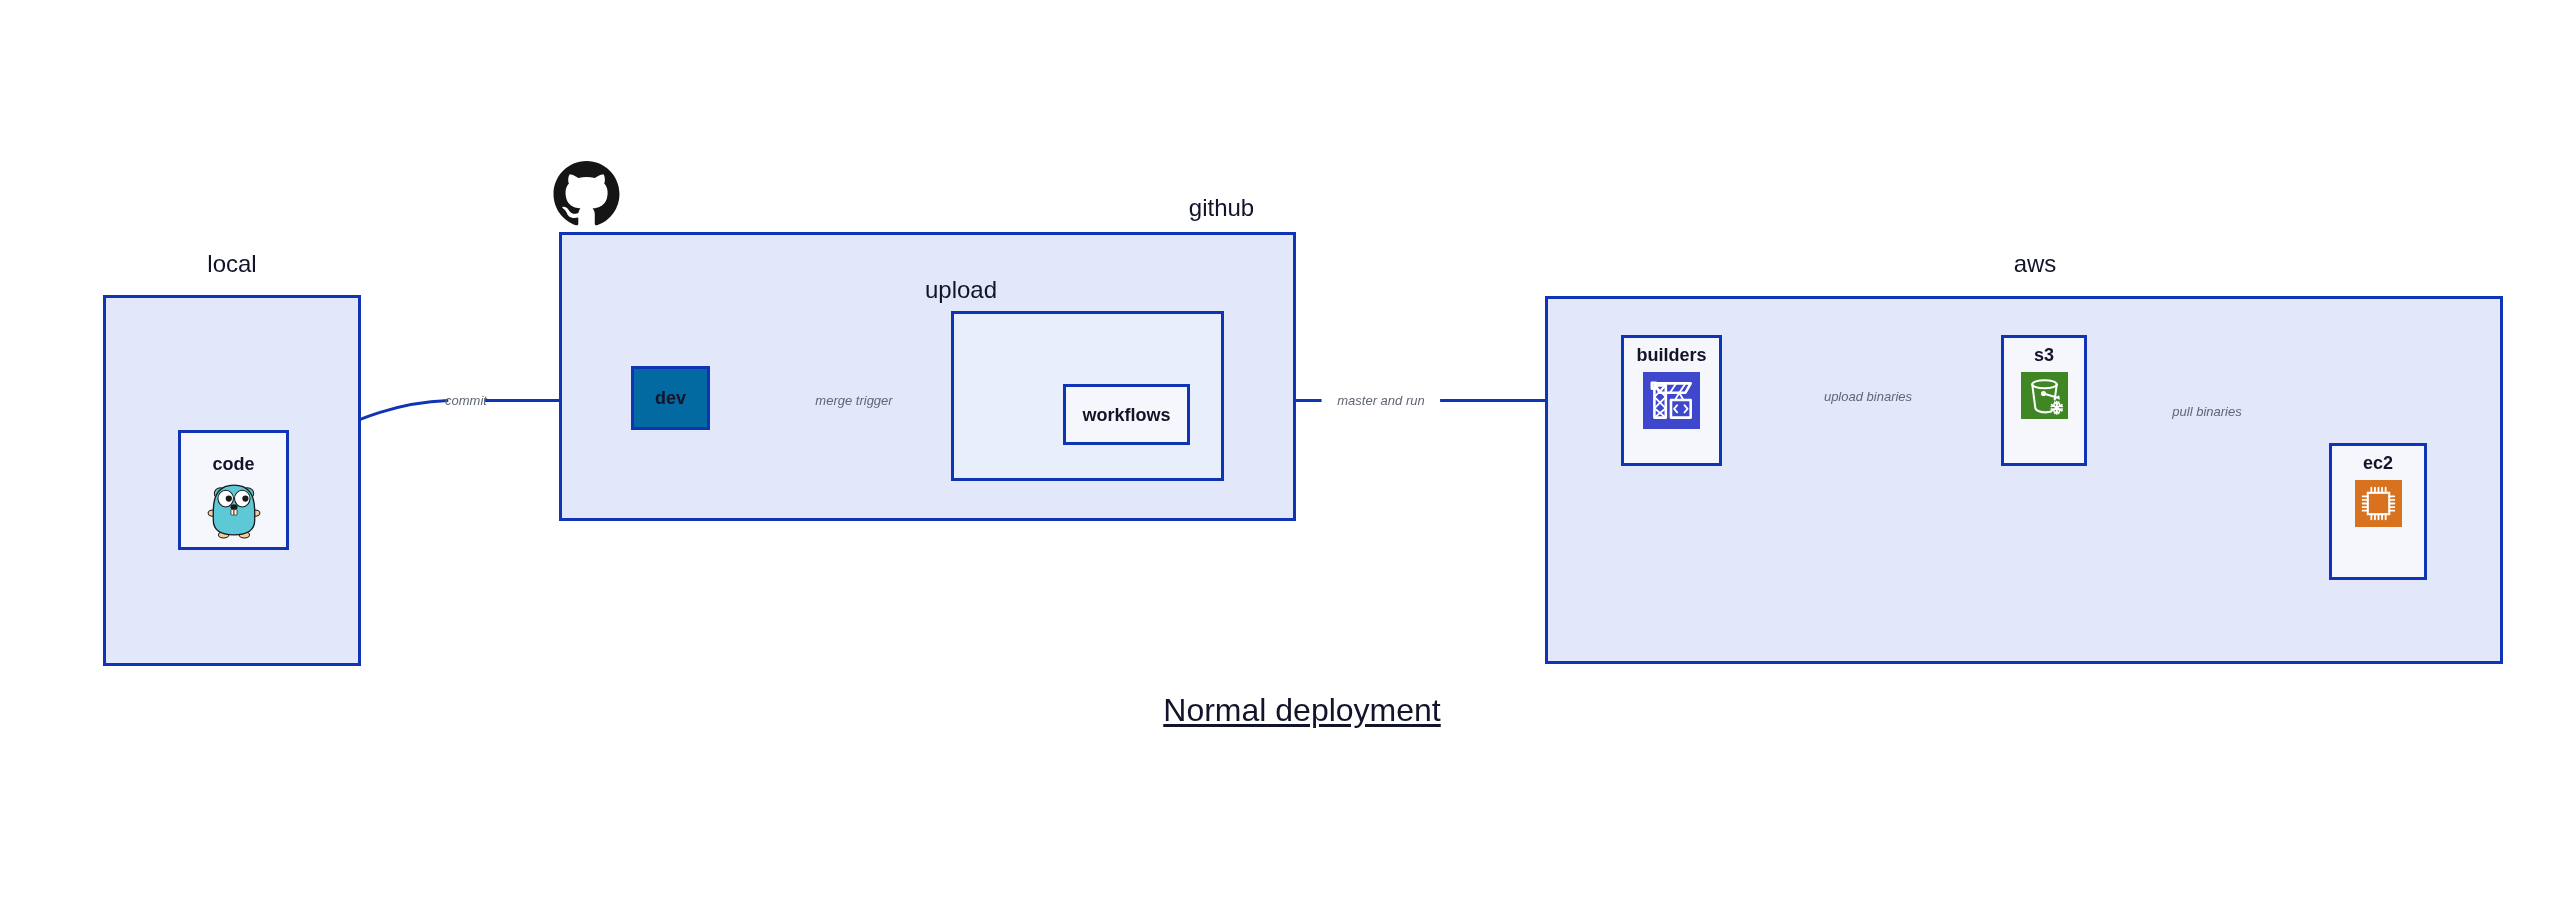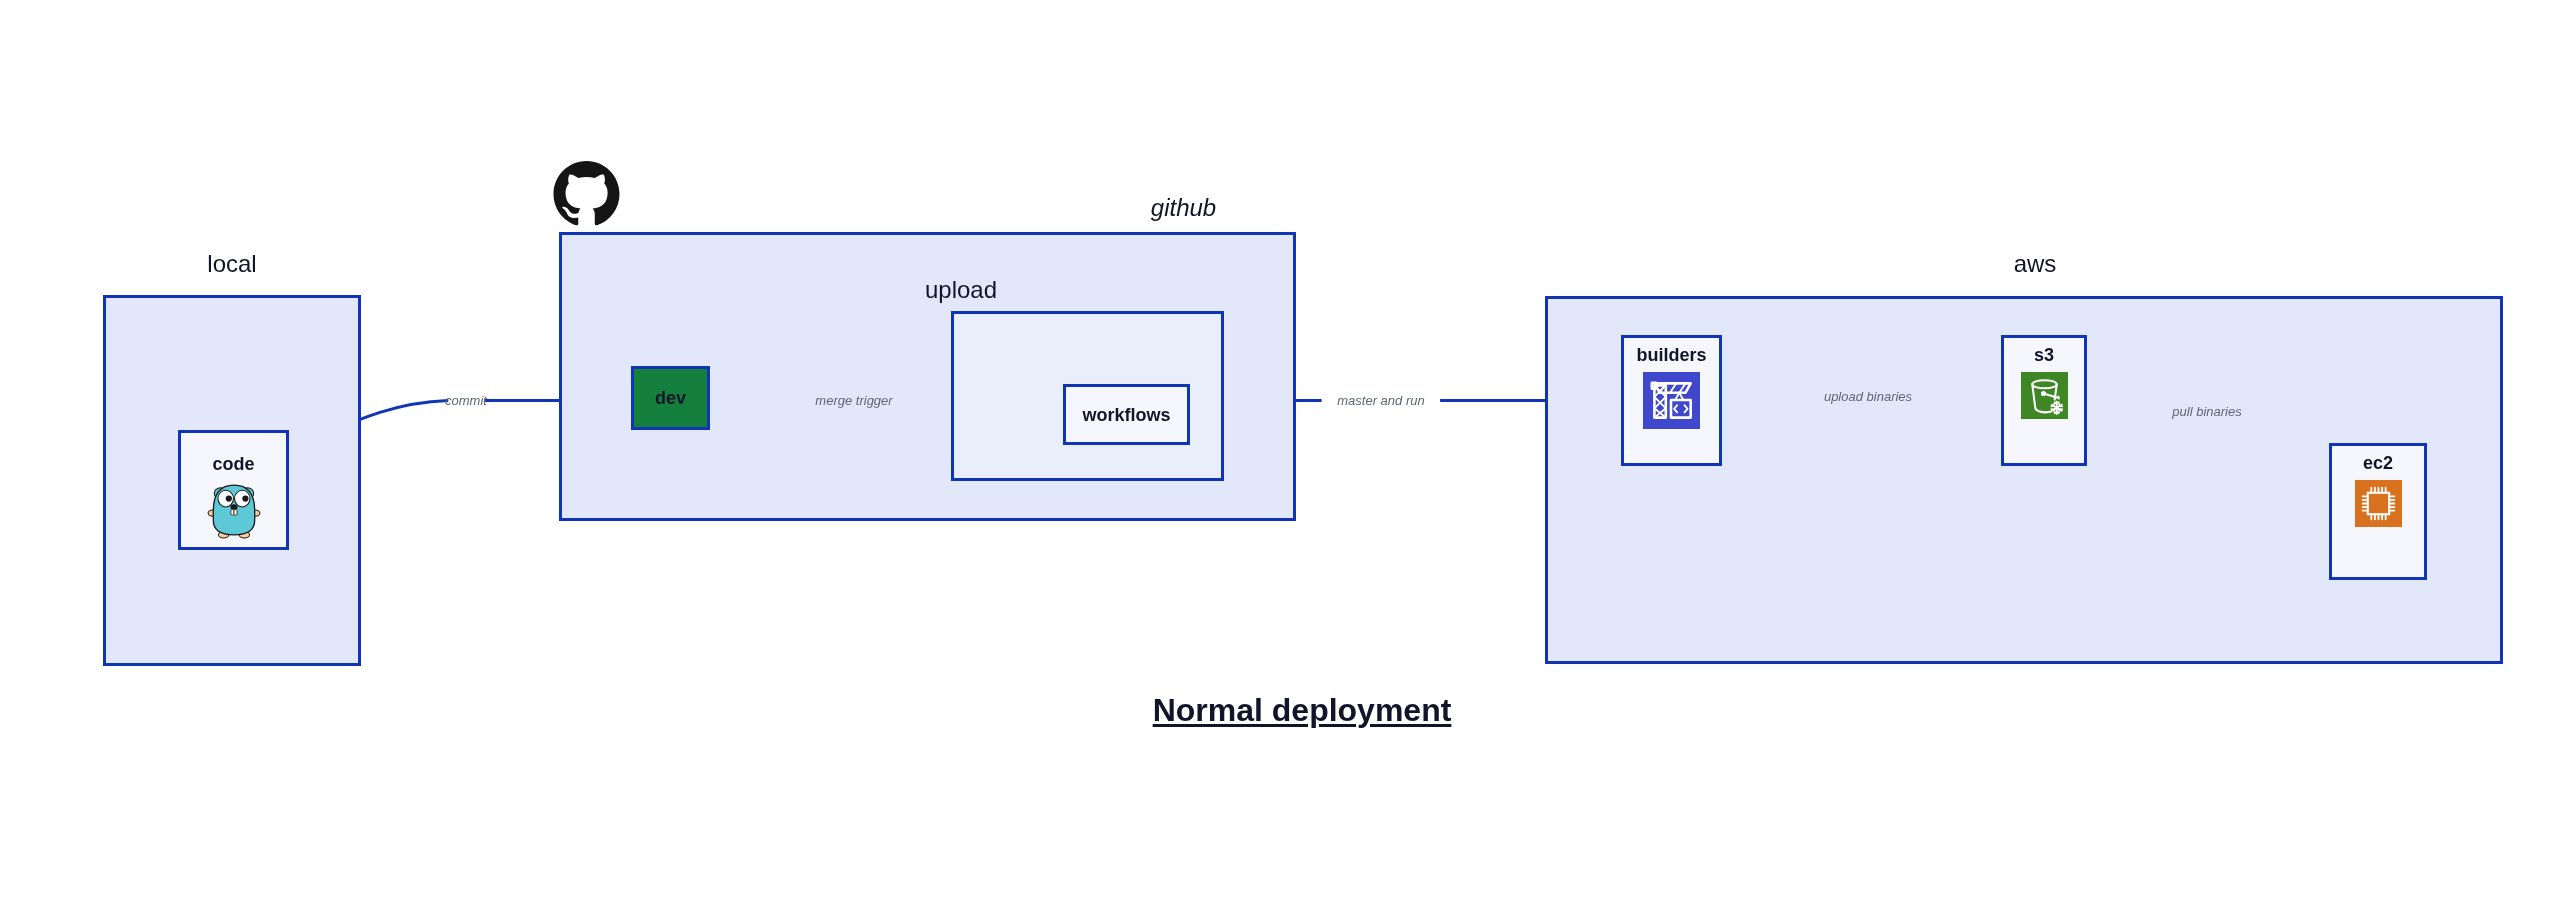--- a/index.html
+++ b/index.html
@@ -38,21 +38,21 @@
     font-size: 24px;
     font-weight: 400;
     line-height: 1;
     white-space: nowrap;
     text-align: center;
   }
 
   
   .node {
     position: absolute;
-    background: #15803d;
+    background: #0369a1;
     border: 3.1px solid #1034b6;
     box-sizing: border-box;
     display: flex;
     flex-direction: column;
     align-items: center;
   }
   .node.pale { background: #f5f7fd; }
   .node-label {
     color: #12152a;
     font-size: 18px;
@@ -76,21 +76,21 @@
     white-space: nowrap;
     background: transparent;
     transform: translate(-50%, -50%);
   }
 
   
   .diagram-title {
     position: absolute;
     color: #12152a;
     font-size: 32px;
-    font-weight: 700;
+    font-weight: 400;
     line-height: 1;
     text-decoration: underline;
     text-underline-offset: 3.1px;
     white-space: nowrap;
     transform: translateX(-50%);
   }
 
   
   .octocat { position: absolute; }
 
@@ -168,21 +168,21 @@
            0-.19-.01-.82-.01-1.49-2.01.37-2.53-.49-2.69-.94-.09-.23-.48-.94-.82-1.13
            -.28-.15-.68-.52-.01-.53.63-.01 1.08.58 1.23.82.72 1.21 1.87.87 2.33.66
            .07-.52.28-.87.51-1.07-1.78-.2-3.64-.89-3.64-3.95 0-.87.31-1.59.82-2.15
            -.08-.2-.36-1.02.08-2.12 0 0 .67-.21 2.2.82.64-.18 1.32-.27 2-.27
            .68 0 1.36.09 2 .27 1.53-1.04 2.2-.82 2.2-.82.44 1.1.16 1.92.08 2.12
            .51.56.82 1.27.82 2.15 0 3.07-1.87 3.75-3.65 3.95.29.25.54.73.54 1.48
            0 1.07-.01 1.93-.01 2.2 0 .21.15.46.55.38A8.012 8.012 0 0 0 16 8c0-4.42-3.58-8-8-8z"></path>
     </svg>
   </div>
 
-  <div class="group-label" style="left:1070px; top:196px; width:227px;font-style:italic;">github</div>
+  <div class="group-label" style="left:1108px; top:196px; width:227px;">github</div>
   <div class="group" style="left:559px; top:232px; width:737px; height:289px;"></div>
 
   <div class="group-label" style="left:832px; top:278px; width:258px;">upload</div>
   <div class="group level2" style="left:951px; top:311px; width:273px; height:170px;"></div>
 
   <div class="node" style="left:631px; top:366px; width:79px; height:64px; justify-content:center;">
     <span class="node-label">dev</span>
   </div>
 
   <div class="node pale" style="left:1063px; top:384px; width:127px; height:61px; justify-content:center;">

